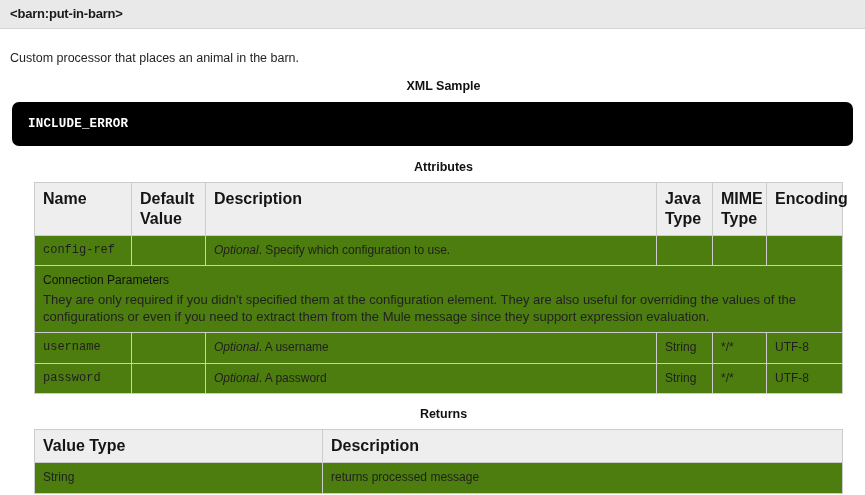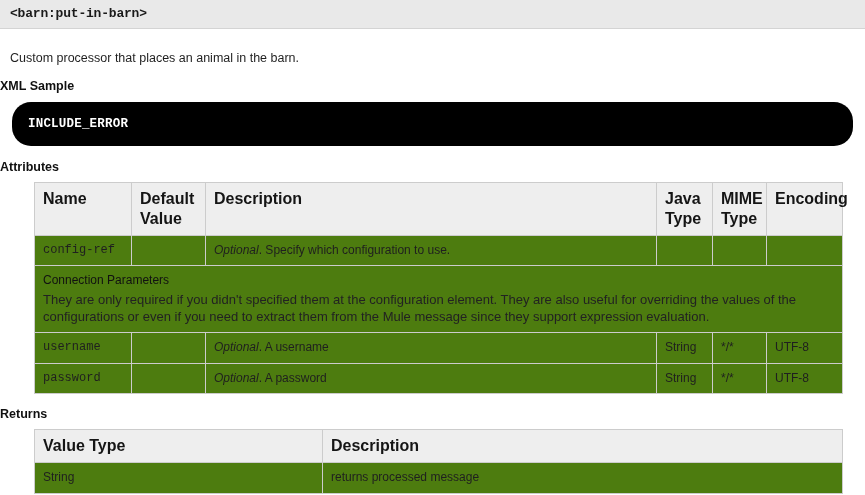--- a/index.html
+++ b/index.html
@@ -20,47 +20,49 @@
     position: relative;
   }
   
   .title-bar {
     background: #e9e9e9;
     border-bottom: 1px solid #d4d4d4;
     padding: 6px 10px 7px 10px;
     box-sizing: border-box;
   }
   .title-bar .title-text {
-    font-family: Liberation Mono, monospace;
+    font-family: Liberation Sans, sans-serif;
     font-size: 13px;
     font-weight: bold;
     color: #1a1a1a;
     letter-spacing: -0.2px;
   }
   
   .intro {
     padding: 9px 10px 0 10px;
     font-size: 12.5px;
     color: #1f1f1f;
   }
   
   h2.section {
     font-size: 12.5px;
     font-weight: bold;
     margin: 14px 0 0 0;
+    padding-left: 22px;
     color: #111111;
+    text-align: center;
   }
   h2.section.tight {
     margin-top: 13px;
   }
   
   .code-block {
     margin: 9px 12px 0 12px;
     background: #000000;
-    border-radius: 19px;
+    border-radius: 7px;
     padding: 14px 16px 15px 16px;
     box-sizing: border-box;
   }
   .code-block .code-text {
     font-family: "Liberation Mono", monospace;
     font-size: 12.5px;
     color: #ffffff;
     font-weight: bold;
     letter-spacing: 0.2px;
   }

